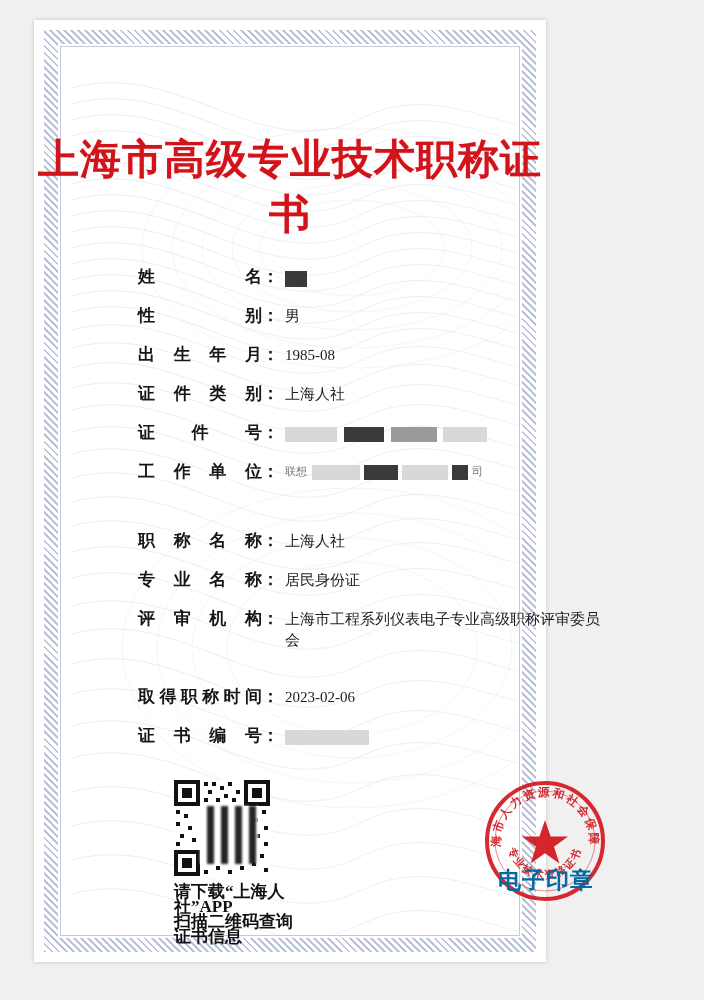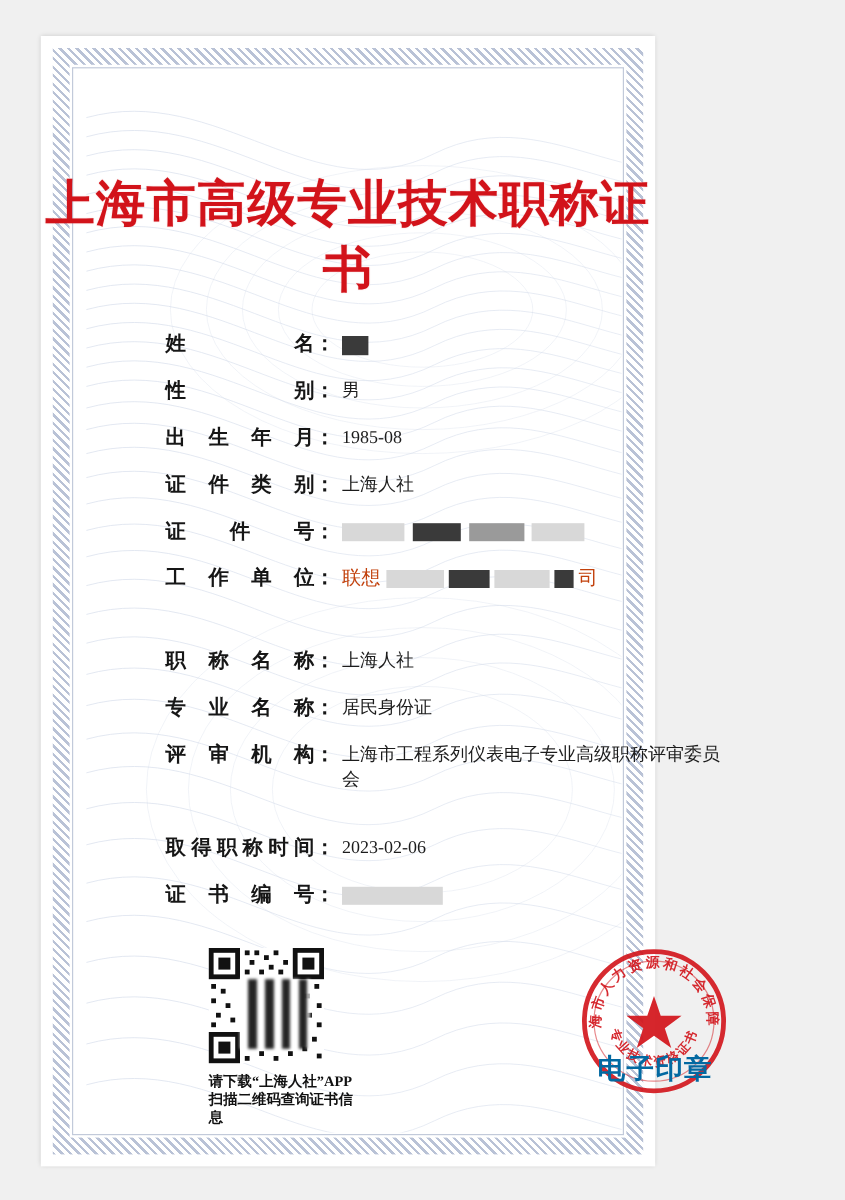--- a/index.html
+++ b/index.html
@@ -18,21 +18,21 @@
     position: relative;
     width: 704px;
     height: 1000px;
     background: #f0f0f0;
   }
 
   
   .certificate {
     position: absolute;
     left: 34px;
-    top: 30px;
+    top: 20px;
     width: 512px;
     height: 942px;
     background: #ffffff;
     box-shadow: 0 0 4px rgba(0,0,0,0.18);
   }
 
   
   .border-outer {
     position: absolute;
     left: 10px;
@@ -149,23 +149,23 @@
   .redact.dark { background: #3a3a3a; }
   .redact.mid  { background: #9a9a9a; }
   .redact.light{ background: #d8d8d8; }
 
   .name-redact { width: 22px; height: 16px; }
 
   .idline .redact { height: 15px; margin-right: 3px; }
 
   .workline { display: flex; align-items: center; }
   .workline .txt {
-    font-family: Liberation Serif, serif;
-    font-size: 16px;
-    color: #c2410c;
+    font-family: Liberation Mono, monospace;
+    font-size: 11px;
+    color: #737373;
     margin-right: 5px;
   }
 
   .certno .redact { height: 15px; }
 
   
   .qr-wrap {
     position: absolute;
     left: 140px;
     top: 760px;
@@ -184,21 +184,21 @@
     width: 58px; height: 58px;
     background:
       repeating-linear-gradient(90deg, #ffffff 0 7px, #1a1a1a 7px 14px),
       repeating-linear-gradient(0deg, rgba(255,255,255,0.5) 0 7px, rgba(0,0,0,0.15) 7px 14px);
     filter: blur(1.2px);
     opacity: 0.95;
   }
   .qr-caption {
     margin-top: 8px;
     font-family: "Liberation Serif", serif;
-    font-size: 12px;
+    font-size: 17px;
     color: #111;
     line-height: 15px;
     width: 130px;
     font-weight: bold;
   }
 
   
   .seal {
     position: absolute;
     left: 448px;

